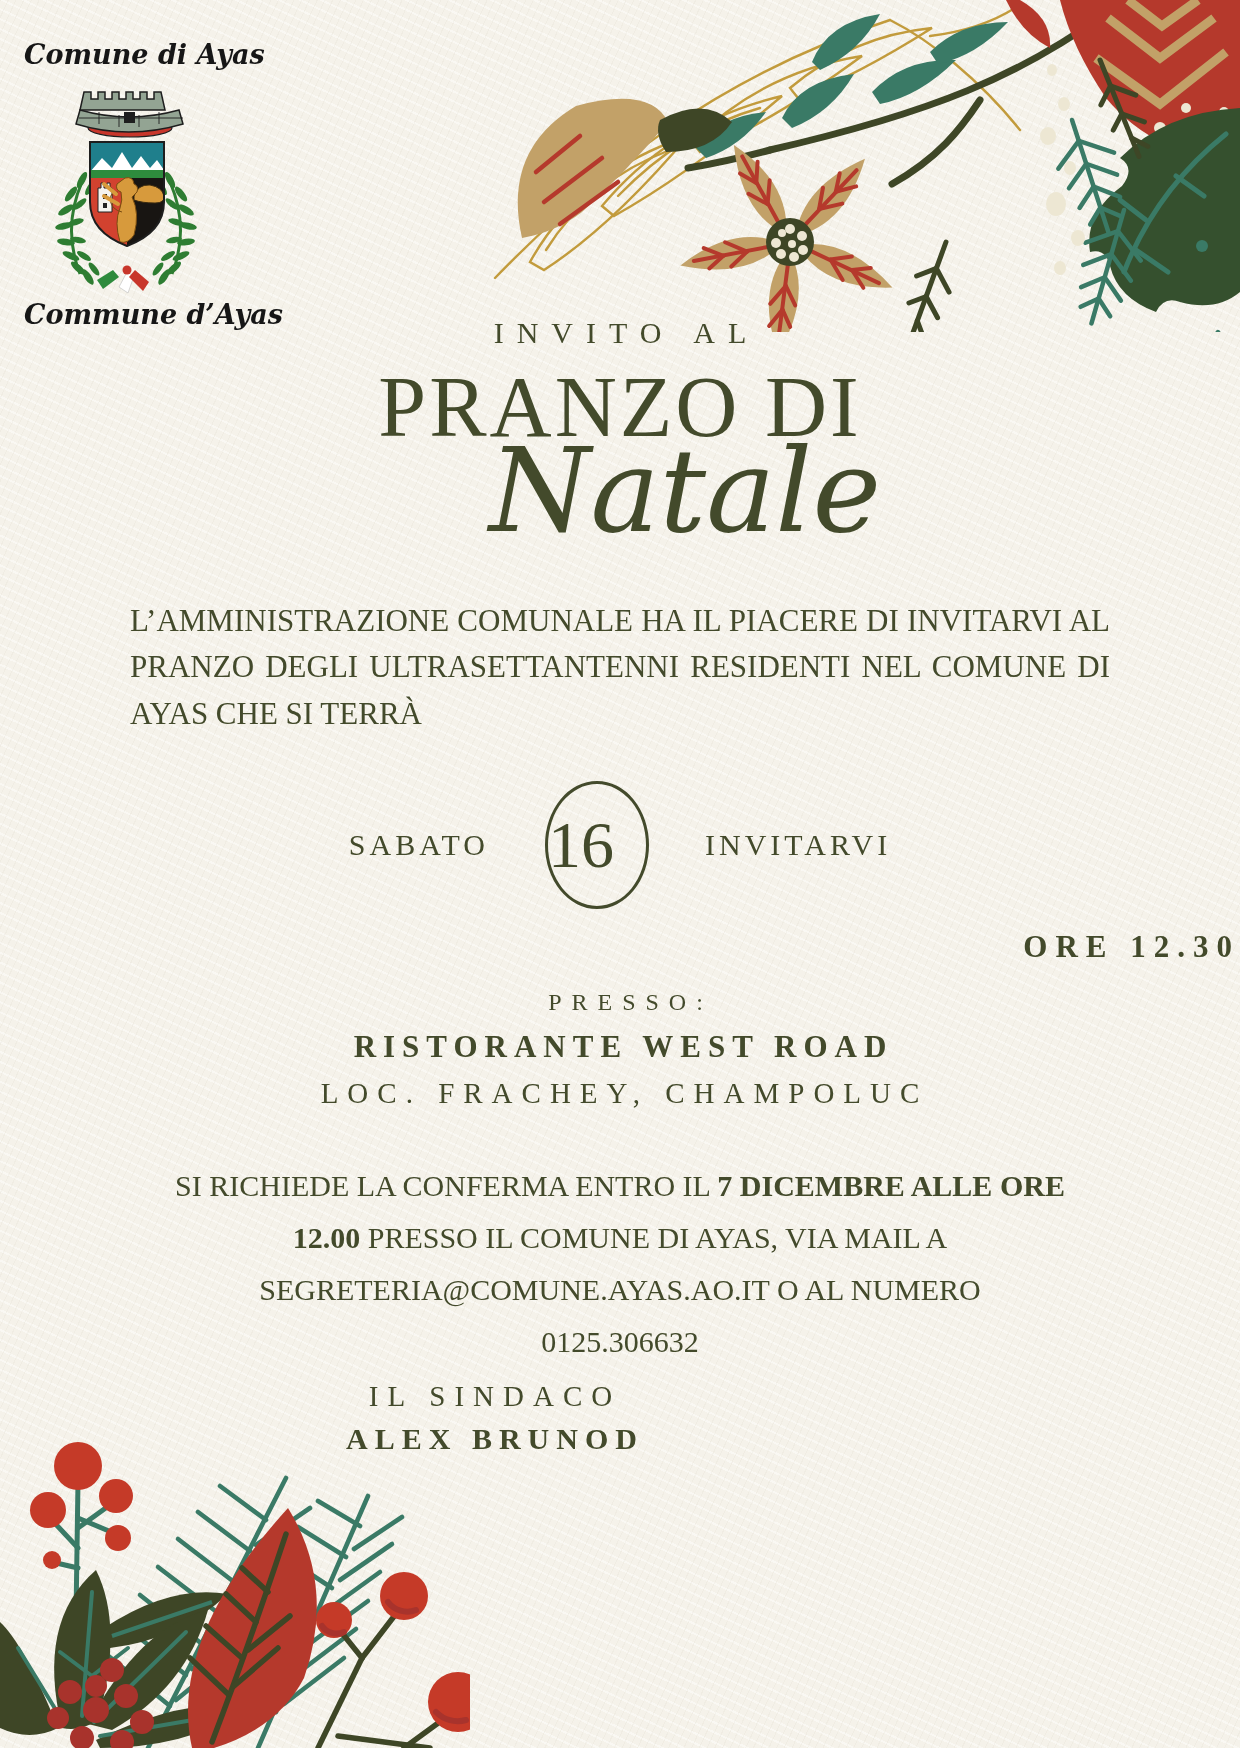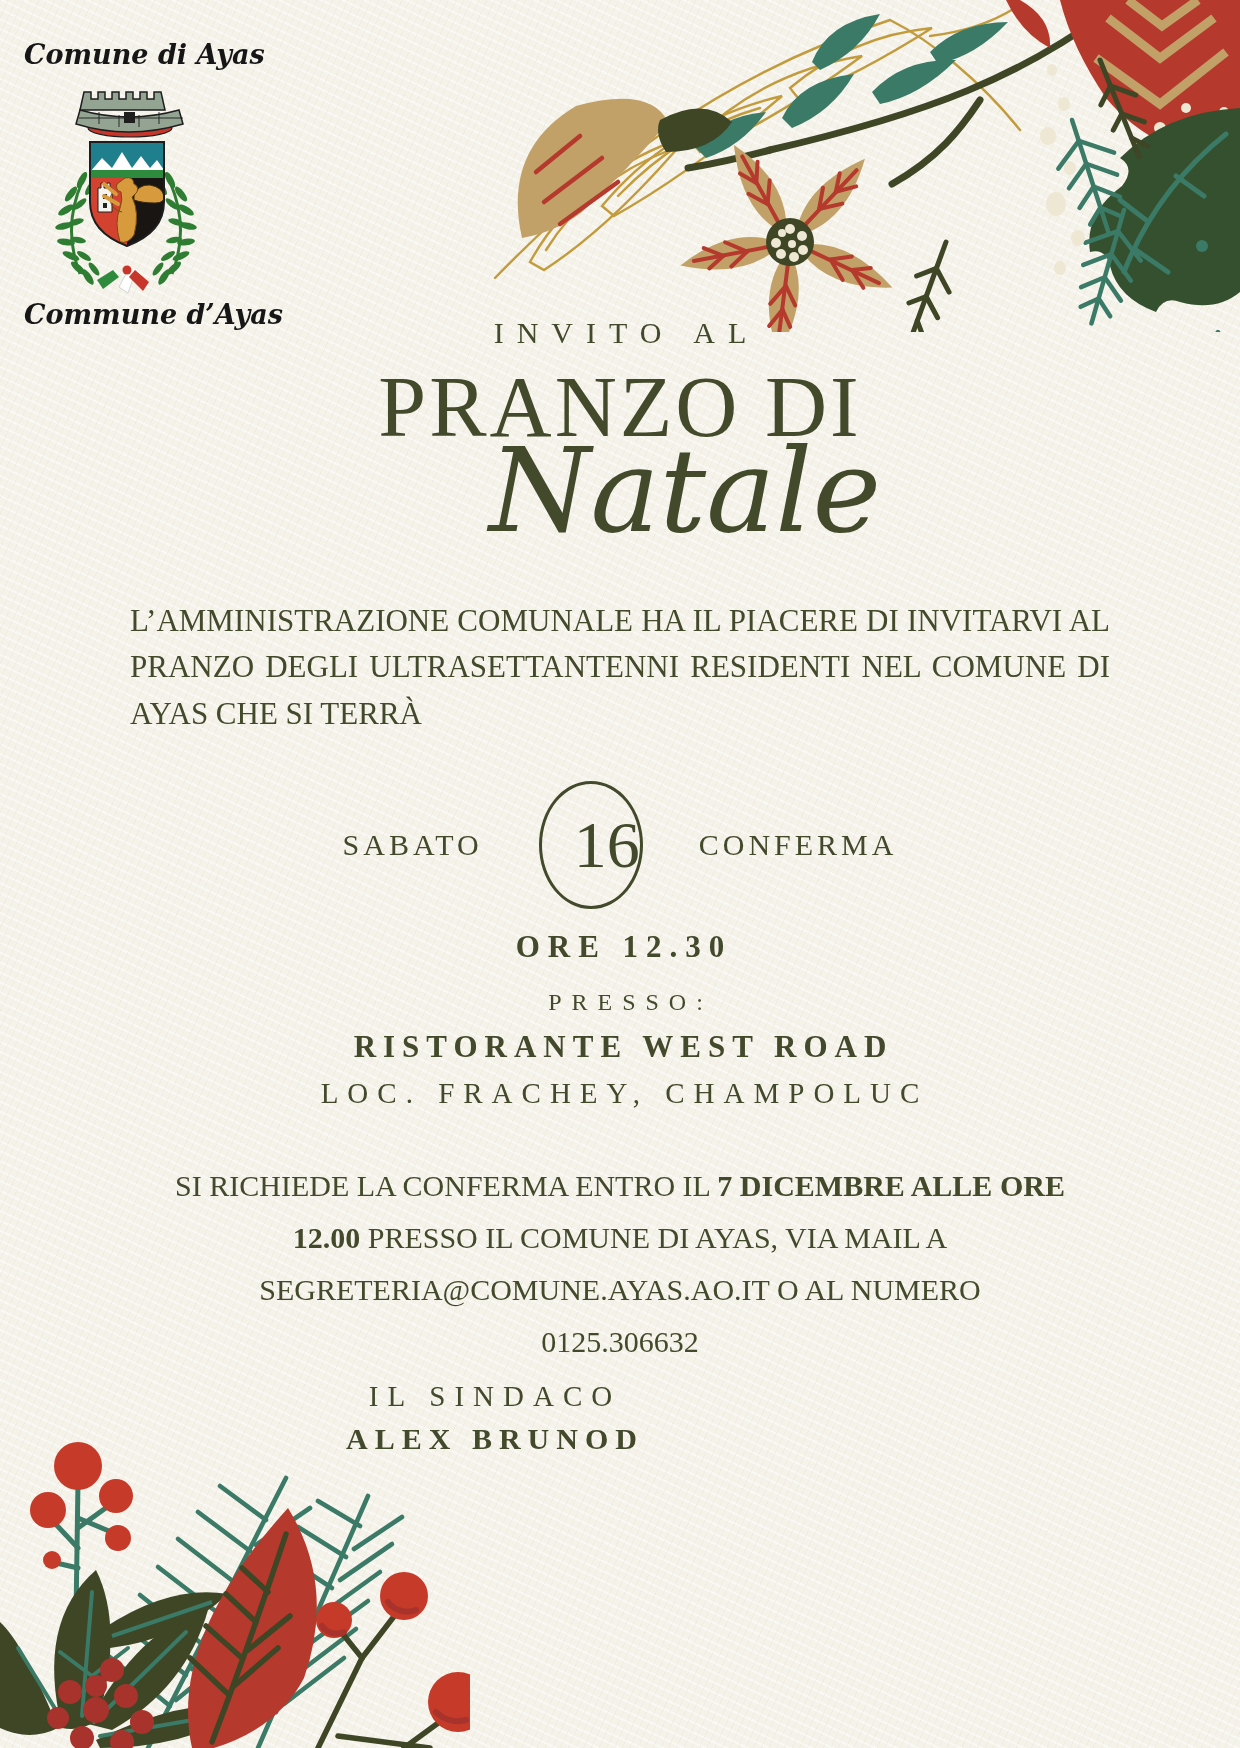--- a/index.html
+++ b/index.html
@@ -41,23 +41,23 @@
     font-size:116px;line-height:1.08;margin-top:-24px;padding-left:130px;
   }
   .intro{
     width:980px;margin:44px auto 0;font-size:31px;line-height:1.5;
     text-align:justify;text-align-last:left;
   }
   .date-row{display:flex;justify-content:center;align-items:center;gap:56px;margin-top:44px;}
   .date-word{font-size:30px;letter-spacing:4px;}
   .day-circle{
     width:104px;height:128px;border:3px solid var(--ink);border-radius:50%;
-    display:flex;align-items:center;justify-content:flex-end;font-size:66px;
-  }
-  .time{margin-top:20px;font-weight:bold;font-size:31px;letter-spacing:8px;padding-left:8px;}
+    display:flex;align-items:center;justify-content:flex-start;font-size:66px;
+  }
+  .time{margin-top:20px;font-weight:bold;font-size:31px;letter-spacing:8px;padding-left:8px;text-align:right;}
   .presso{margin-top:24px;font-size:24px;letter-spacing:10px;padding-left:21px;}
   .venue{margin-top:13px;font-weight:bold;font-size:31px;letter-spacing:7px;padding-left:7px;}
   .loc{margin-top:12px;font-size:29px;letter-spacing:9px;padding-left:9px;text-align:center;}
   .rsvp{margin-top:50px;font-size:30px;line-height:52px;}
   .signature{margin-top:12px;padding-right:250px;}
   .sig-role{font-size:29px;letter-spacing:9px;}
   .sig-name{margin-top:9px;font-weight:bold;font-size:30px;letter-spacing:7px;}
 </style>
 </head>
 <body>
@@ -396,21 +396,21 @@
     <h1 class="title">PRANZO DI</h1>
     <div class="script-title">Natale</div>
 
     <p class="intro">L’AMMINISTRAZIONE COMUNALE HA IL PIACERE DI INVITARVI AL PRANZO DEGLI ULTRASETTANTENNI RESIDENTI NEL COMUNE DI AYAS CHE SI TERRÀ</p>
 
     <div class="date-row">
       <span class="date-word">SABATO</span>
       <span class="day-circle">
         <span>16</span>
       </span>
-      <span class="date-word">CONFERMA</span>
+      <span class="date-word">INVITARVI</span>
     </div>
 
     <div class="time">ORE 12.30</div>
 
     <div class="presso">PRESSO:</div>
     <div class="venue">RISTORANTE WEST ROAD</div>
     <div class="loc">LOC. FRACHEY, CHAMPOLUC</div>
 
     <div class="rsvp">
       <div><span>SI RICHIEDE LA CONFERMA ENTRO IL </span><strong>7 DICEMBRE ALLE ORE</strong></div>

